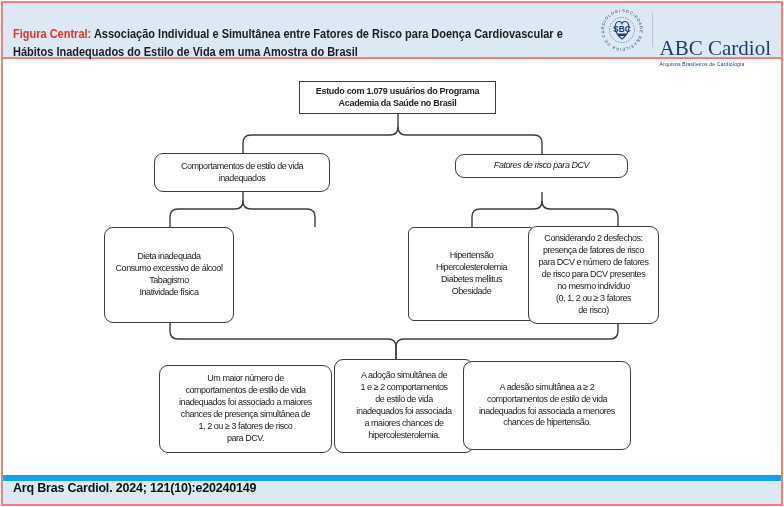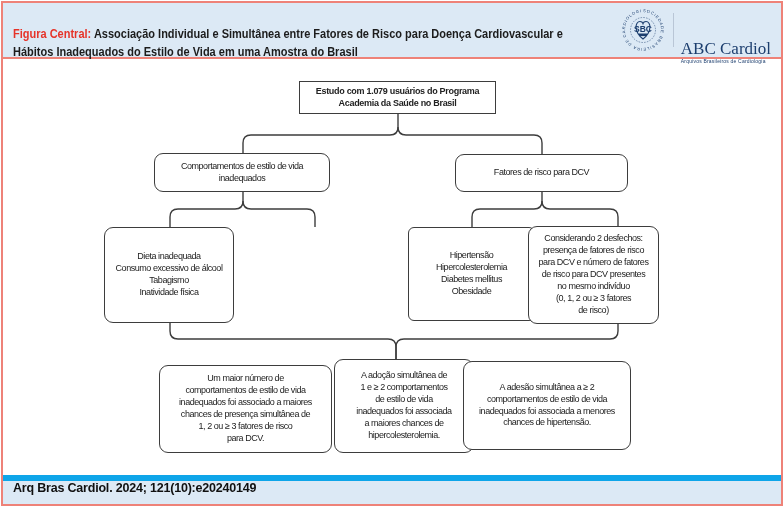--- a/index.html
+++ b/index.html
@@ -15,21 +15,21 @@
   .title-wrap{
     position:absolute;left:10px;top:6px;width:700px;
     transform:scaleX(0.88);transform-origin:0 0;
     font-weight:bold;font-size:12.5px;line-height:1.38;color:#1c1c1c;
     white-space:pre-line;
   }
   .title-label{color:#e63329;}
   .logos{position:absolute;right:6px;top:4px;display:flex;align-items:center;gap:7px;height:46px;}
   .logo-divider{width:1px;height:34px;background:#b9c6d6;}
   .abc-block{display:flex;flex-direction:column;align-items:flex-start;padding-right:4px;}
-  .abc-title{font-family:"Liberation Serif","DejaVu Serif",serif;font-size:17px;color:#1c3e6e;line-height:1.05;margin-top:44px;}
+  .abc-title{font-family:"Liberation Serif","DejaVu Serif",serif;font-size:21px;color:#1c3e6e;line-height:1.05;margin-top:44px;}
   .abc-sub{font-size:5px;color:#1c3e6e;letter-spacing:0.2px;margin-top:1px;}
   .footer-text{font-weight:bold;font-size:12.5px;color:#101010;padding-left:10px;letter-spacing:-0.2px;}
   .box{
     position:absolute;display:flex;align-items:center;justify-content:center;
     text-align:center;background:#ffffff;border:1.5px solid #3d3d3d;border-radius:9px;
     font-size:9px;line-height:1.33;letter-spacing:-0.45px;color:#222222;
     white-space:pre-line;box-sizing:border-box;padding:2px;
   }
   .box.bold{font-weight:bold;letter-spacing:-0.3px;}
   svg.connectors{position:absolute;left:0;top:0;pointer-events:none;}
@@ -79,21 +79,21 @@
     <path d="M167,320 L167,328 Q167,336 175,336 L385,336 Q393,336 393,344 L393,356"></path>
     <path d="M615,321 L615,328 Q615,336 607,336 L401,336 Q393,336 393,344 L393,356"></path>
   </svg>
 
   <div class="box bold" style="left:296px;top:78px;width:197px;height:33px;border-radius:0;">Estudo com 1.079 usuários do Programa
 Academia da Saúde no Brasil</div>
 
   <div class="box" style="left:151px;top:150px;width:176px;height:39px;">Comportamentos de estilo de vida
 inadequados</div>
 
-  <div class="box" style="left:452px;top:151px;width:173px;height:38px;">Fatores de risco para DCV</div>
+  <div class="box" style="left:452px;top:151px;width:173px;height:24px;font-style:italic;">Fatores de risco para DCV</div>
 
   <div class="box" style="left:101px;top:224px;width:130px;height:96px;">Dieta inadequada
 Consumo excessivo de álcool
 Tabagismo
 Inatividade física</div>
 
 
   <div class="box" style="left:405px;top:224px;width:127px;height:94px;border-radius:6px;">Hipertensão
 Hipercolesterolemia
 Diabetes mellitus

